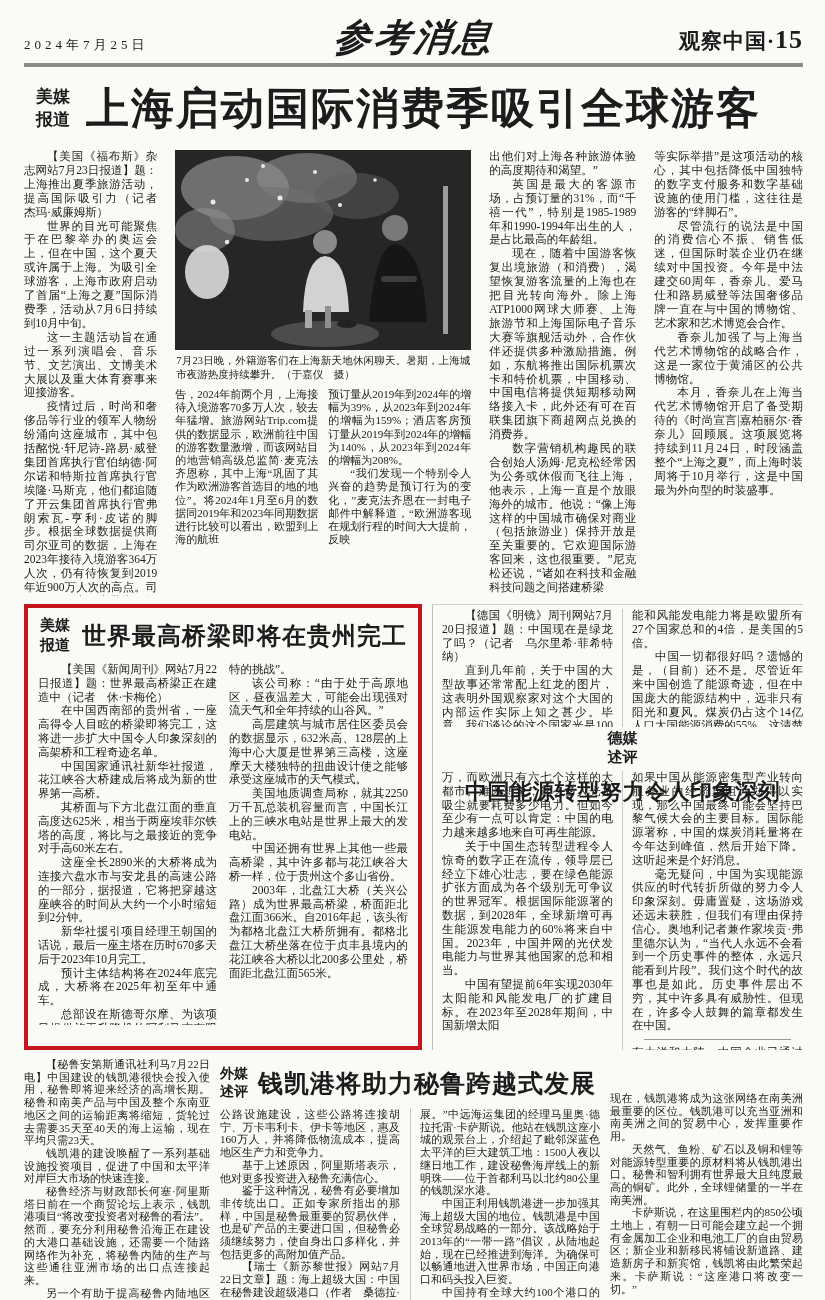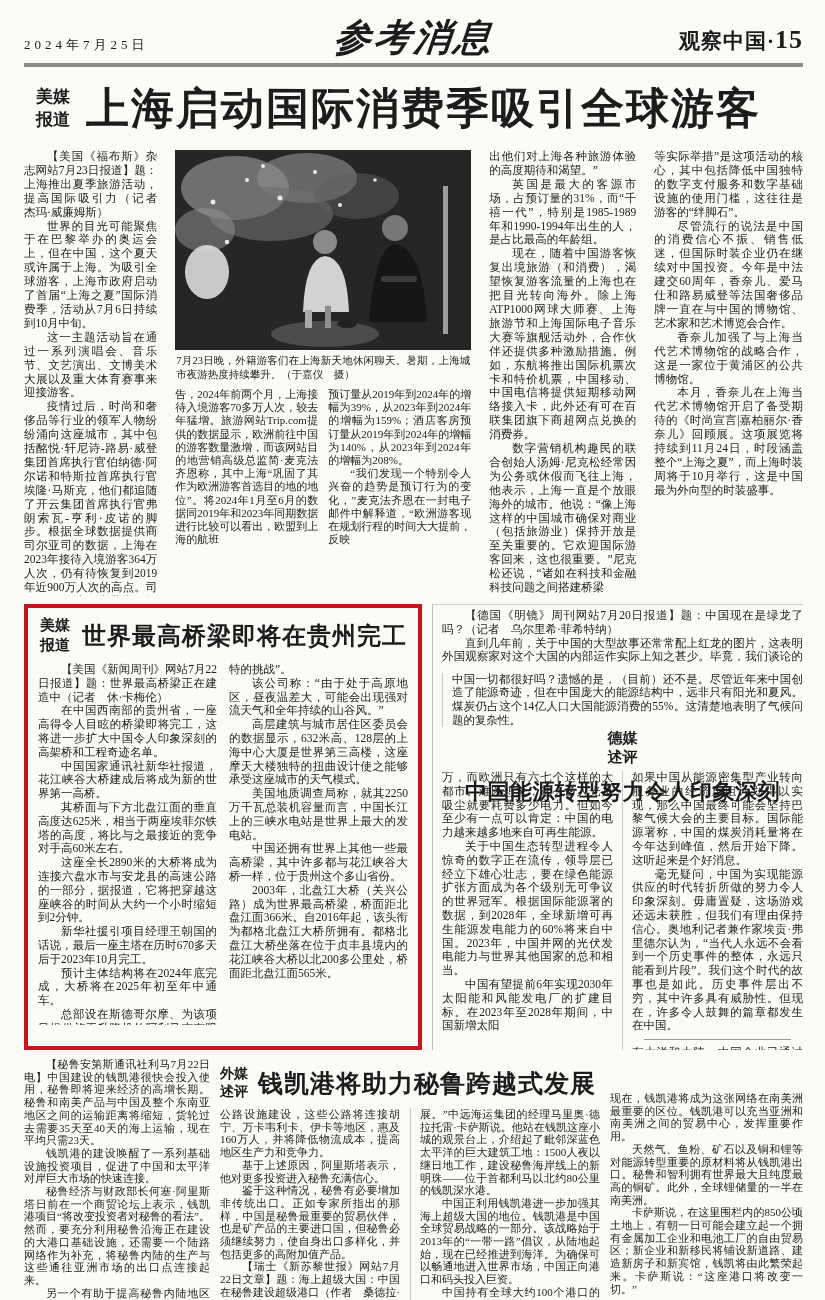--- a/index.html
+++ b/index.html
@@ -43,21 +43,21 @@
   .bridge-head .kicker{font-size:15px;line-height:1.3;}
   h2.bridge-title{margin:0;font-size:24px;font-weight:bold;letter-spacing:1px;white-space:nowrap;}
   .bridge-cols{display:flex;gap:12px;margin-top:8px;height:362px;overflow:hidden;
     font-size:11.5px;line-height:13.8px;}
   .bridge-cols .col{flex:1;}
   .energy{flex:1;border-left:1px solid #bdbdbd;border-top:1px solid #cfcfcf;
     padding-left:9px;padding-top:4px;box-sizing:border-box;display:flex;flex-direction:column;overflow:hidden;}
   .energy-cols{display:flex;gap:9px;font-size:11.5px;line-height:13.8px;}
   .energy-cols .col{flex:1;}
   .ecol-r{border-left:1px solid #c9c9c9;padding-left:9px;}
-  .energy-upper{height:118px;overflow:hidden;flex-direction:column;}
+  .energy-upper{height:118px;overflow:hidden;}
   .energy-band{display:flex;align-items:center;gap:10px;height:40px;margin:2px 0;flex-direction:column;}
   .energy-band .kicker{font-size:15px;line-height:1.25;}
   h2.energy-title{margin:0;font-size:22px;font-weight:bold;letter-spacing:0.5px;white-space:nowrap;}
   .energy-lower{flex:1;overflow:hidden;}
   .tail-rule{border:none;border-top:1px solid #9a9a9a;margin:6px 12px;}
   
   .peru{display:flex;gap:10px;margin-top:8px;height:242px;overflow:hidden;
     font-size:11px;line-height:12.7px;}
   .peru-col1{width:186px;flex:none;}
   .peru-mid{width:380px;flex:none;display:flex;flex-direction:column;overflow:hidden;}
@@ -195,20 +195,21 @@
       </div>
     </section>
 
     <section class="energy">
       <div class="energy-cols energy-upper jt">
         <div class="col">
             <p>【德国《明镜》周刊网站7月20日报道】题：中国现在是绿龙了吗？（记者　乌尔里希·菲希特纳）</p>
             <p>直到几年前，关于中国的大型故事还常常配上红龙的图片，这表明外国观察家对这个大国的内部运作实际上知之甚少。毕竟，我们谈论的这个国家光是100万以上居民的城市就超过100个。有20多个城市的人口超过500</p>
           </div>
         <div class="col cont ecol-r">
+            <p>能和风能发电能力将是欧盟所有27个国家总和的4倍，是美国的5倍。</p>
             <p>中国一切都很好吗？遗憾的是，（目前）还不是。尽管近年来中国创造了能源奇迹，但在中国庞大的能源结构中，远非只有阳光和夏风。煤炭仍占这个14亿人口大国能源消费的55%。这清楚地表明了气候问题的复杂性。</p>
           </div>
       </div>
       <div class="energy-band">
         <div class="kicker">
           <span>德媒</span>
           <span>述评</span>
         </div>
         <h2 class="energy-title">中国能源转型努力令人印象深刻</h2>
       </div>

